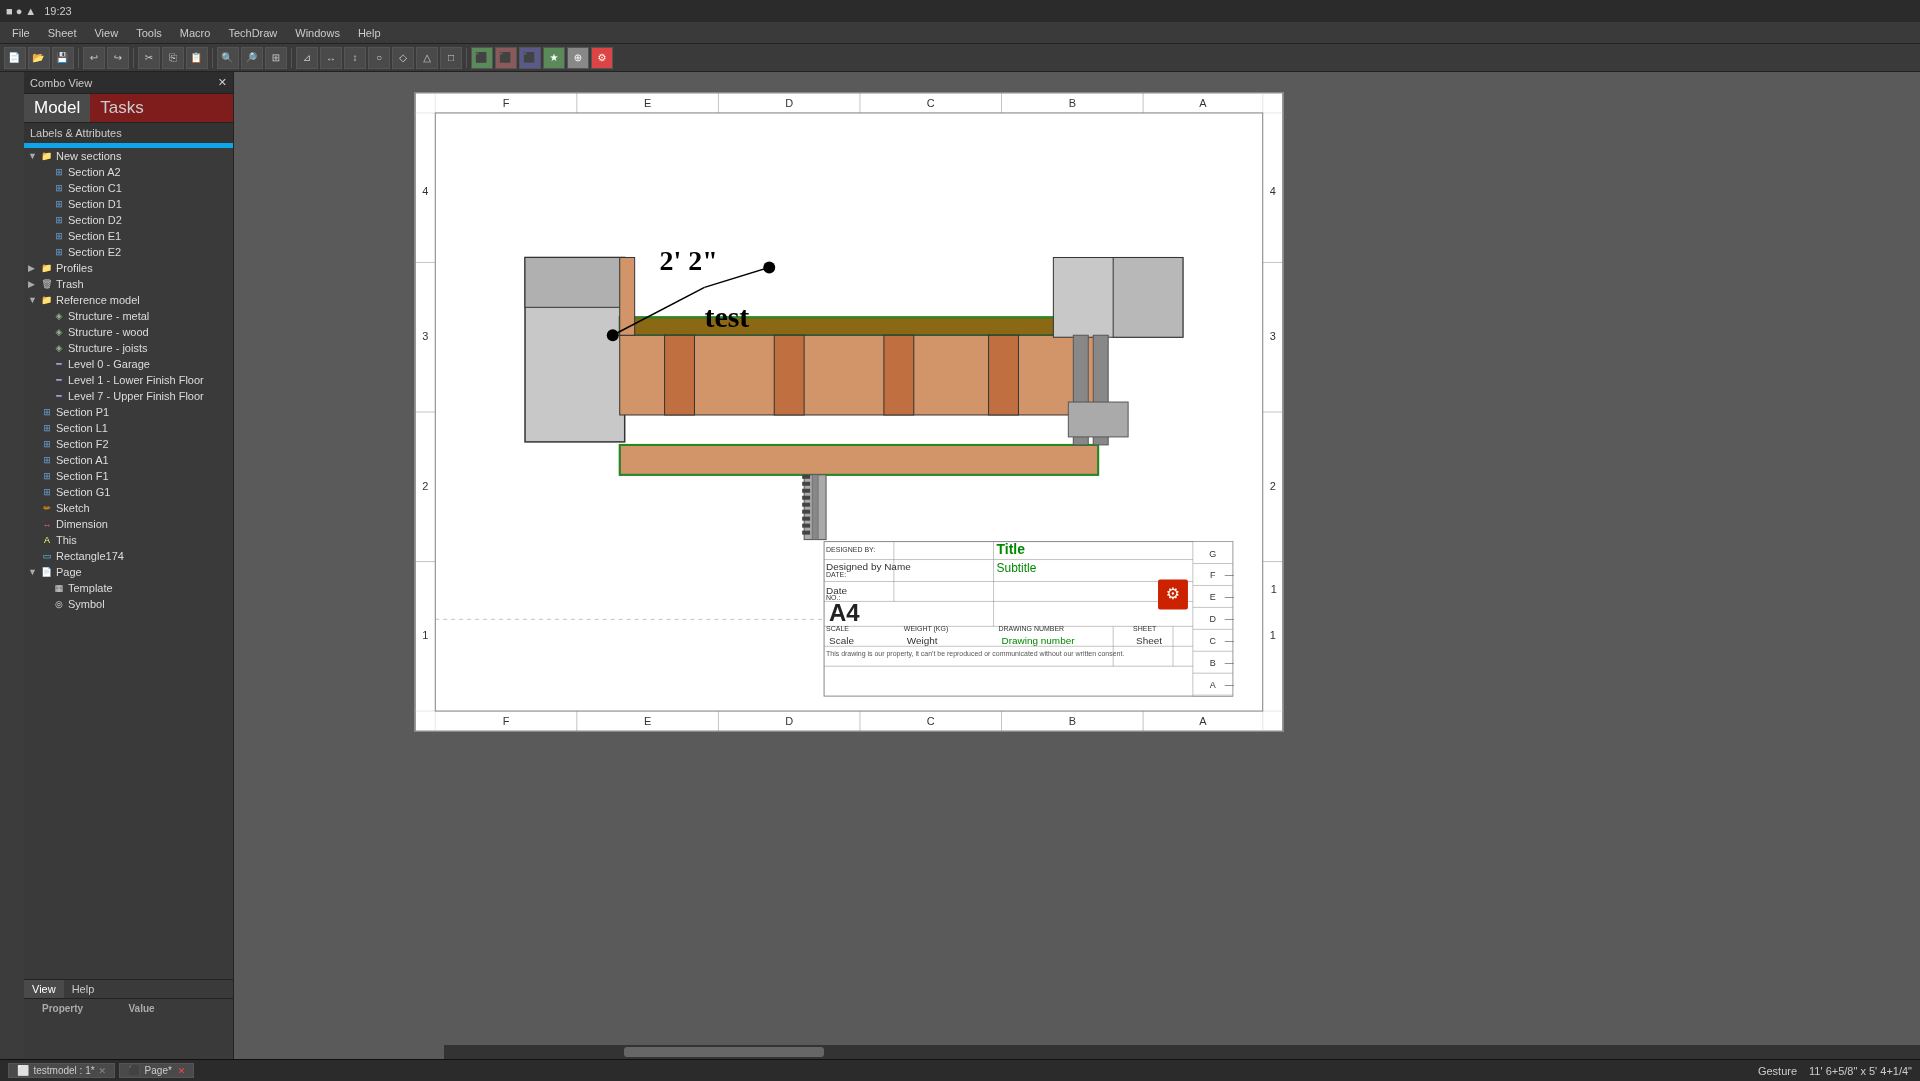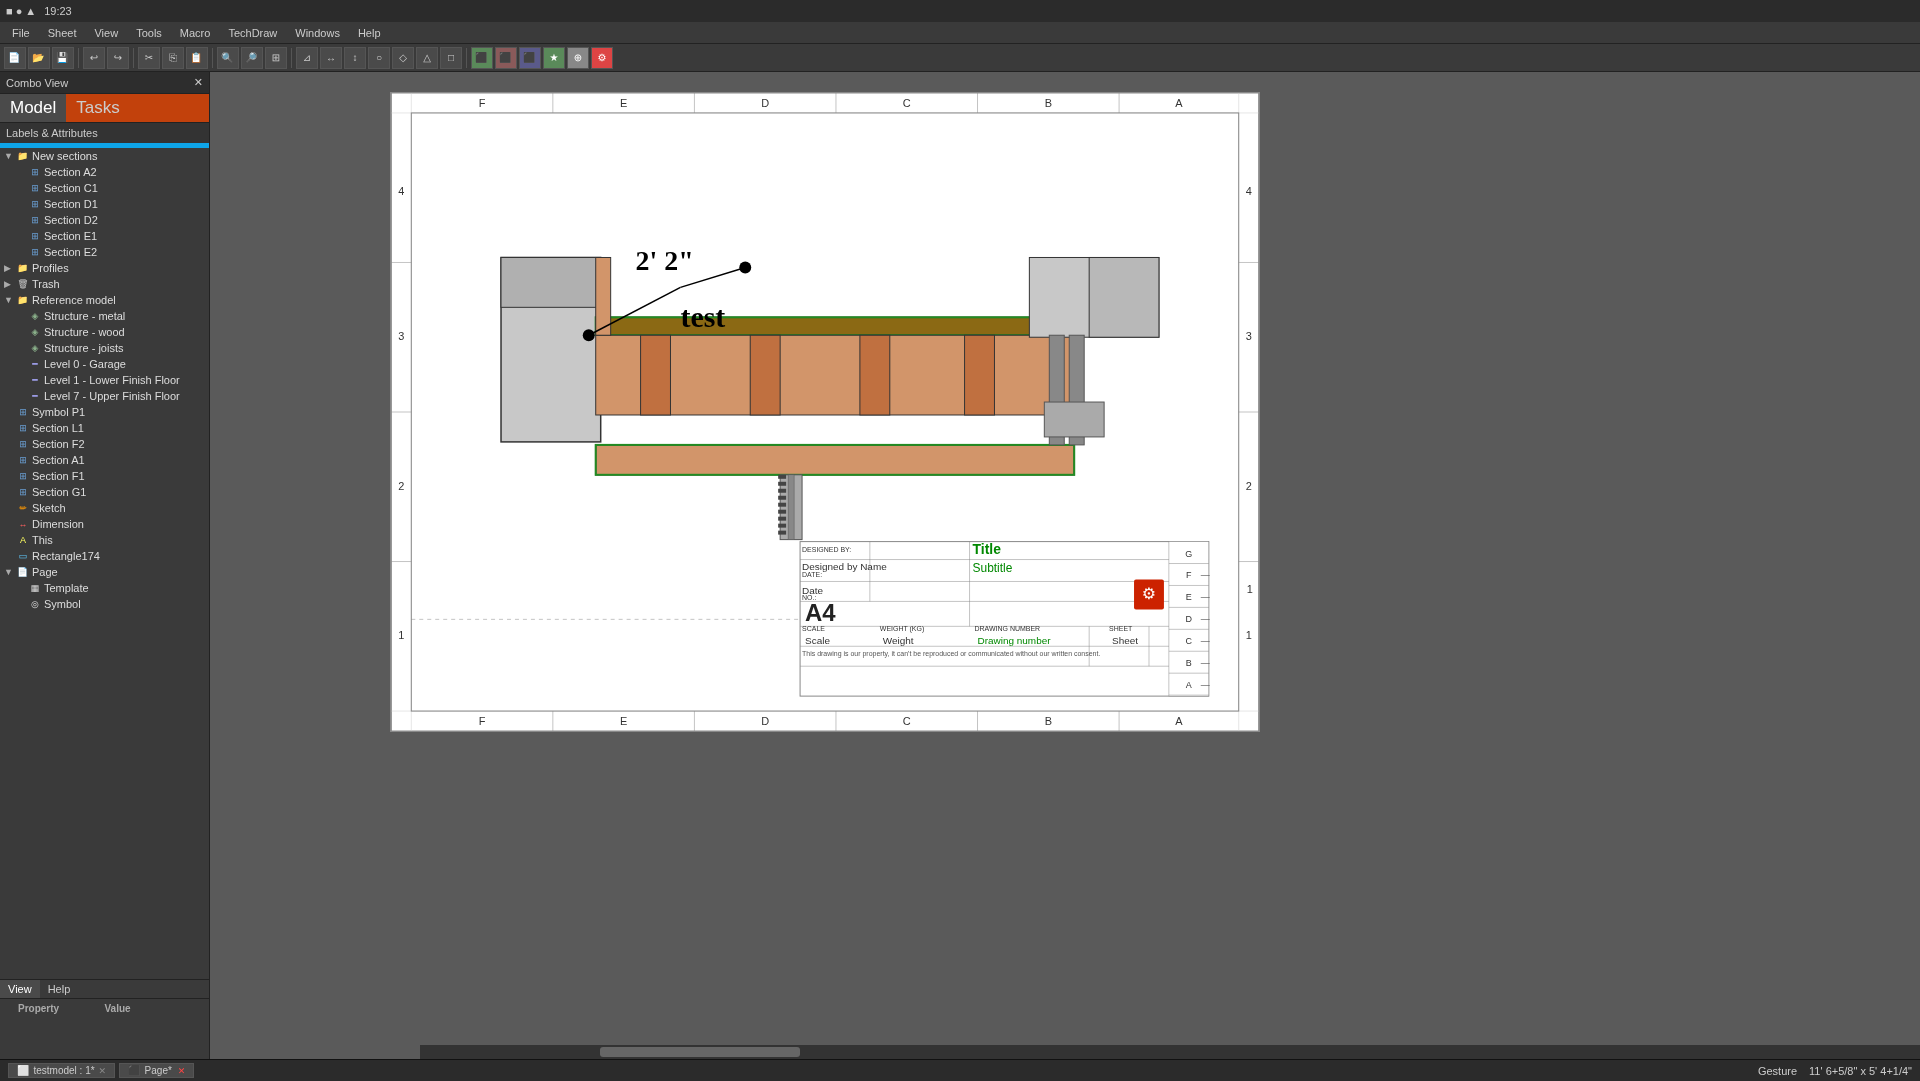--- a/index.html
+++ b/index.html
@@ -15,21 +15,21 @@
 
     
     #toolbar { background: #3a3a3a; height: 28px; display: flex; align-items: center; padding: 0 4px; gap: 2px; border-bottom: 1px solid #222; }
     .tb-btn { width: 22px; height: 22px; background: #4a4a4a; border: 1px solid #555; display: flex; align-items: center; justify-content: center; cursor: pointer; font-size: 10px; color: #ccc; }
     .tb-sep { width: 1px; height: 20px; background: #555; margin: 0 2px; }
 
     
     #main { display: flex; height: calc(1081px - 22px - 22px - 28px - 22px); }
 
     
-    #left-panel { width: 210px; background: #c2410c; border-right: 1px solid #222; display: flex; flex-direction: column; }
+    #left-panel { width: 210px; background: #7f1d1d; border-right: 1px solid #222; display: flex; flex-direction: column; margin-left: 24px; }
     #combo-view-header { background: #2d2d2d; padding: 4px 6px; font-size: 11px; color: #ccc; display: flex; align-items: center; justify-content: space-between; border-bottom: 1px solid #222; }
     #model-tasks { display: flex; border-bottom: 1px solid #222; }
     #model-tasks span { padding: 4px 10px; font-size: 17px; cursor: pointer; color: #ccc; }
     #model-tasks span.active { background: #4a4a4a; color: #fff; }
 
     #labels-header { padding: 4px 6px; font-size: 11px; color: #ccc; background: #333; border-bottom: 5px solid #0ea5e9; }
     #tree { flex: 1; overflow-y: auto; background: #3a3a3a; }
     .tree-item { display: flex; align-items: center; padding: 1px 0; cursor: pointer; white-space: nowrap; overflow: hidden; }
     .tree-item .indent { display: inline-block; }
     .tree-item .arrow { width: 12px; display: inline-block; font-size: 9px; color: #aaa; }
@@ -243,21 +243,21 @@
         <span class="indent" style="width:16px;"></span>
         <span class="arrow"> </span>
         <span class="icon icon-level">━</span>
         <span class="label">Level 7 - Upper Finish Floor</span>
       </div>
 
       <div class="tree-item">
         <span class="indent" style="width:4px;"></span>
         <span class="arrow"> </span>
         <span class="icon" style="color:#6a9fd4;">⊞</span>
-        <span class="label">Symbol P1</span>
+        <span class="label">Section P1</span>
       </div>
       <div class="tree-item">
         <span class="indent" style="width:4px;"></span>
         <span class="arrow"> </span>
         <span class="icon" style="color:#6a9fd4;">⊞</span>
         <span class="label">Section L1</span>
       </div>
       <div class="tree-item">
         <span class="indent" style="width:4px;"></span>
         <span class="arrow"> </span>

